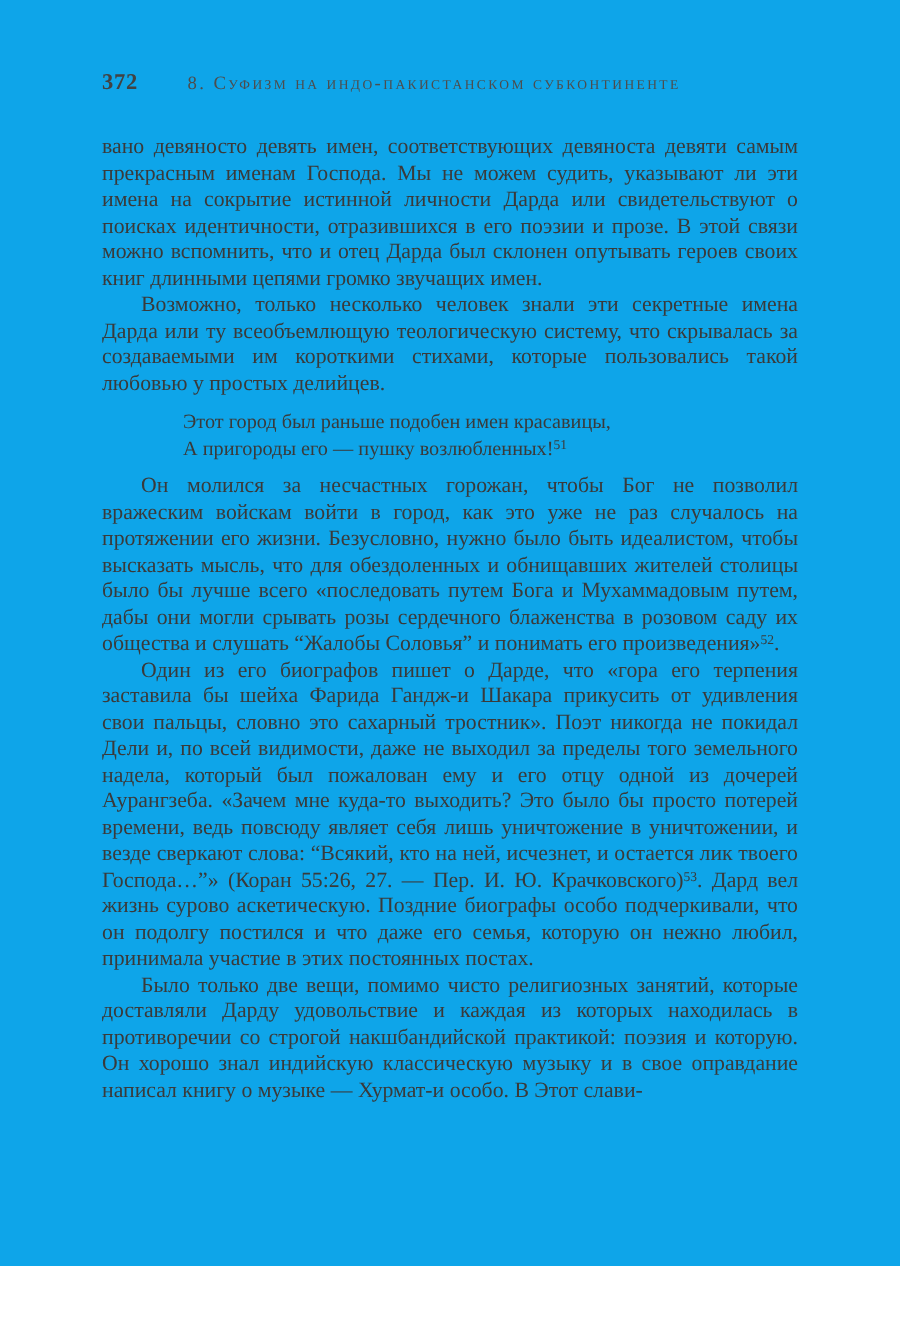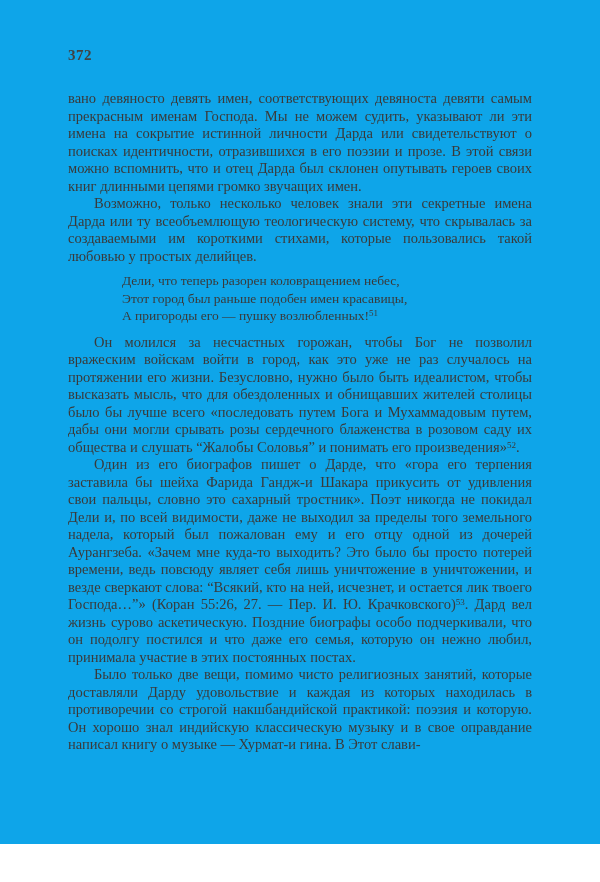--- a/index.html
+++ b/index.html
@@ -70,26 +70,26 @@
     line-height: 0;
     letter-spacing: 0;
   }
 </style>
 </head>
 <body>
 
 <div class="page">
   <div class="header">
     <span class="page-num">372</span>
+    <span class="running-title">8. Суфизм на индо-пакистанском субконтиненте</span>
   </div>
   <div class="body">
       <p><span>вано девяносто девять имен, соответствующих девяноста девяти самым прекрасным именам Господа. Мы не можем судить, указывают ли эти имена на сокрытие истинной личности Дарда или свидетельствуют о поисках идентичности, отразившихся в его поэзии и прозе. В этой связи можно вспомнить, что и отец Дарда был склонен опутывать героев своих книг длинными цепями громко звучащих имен.</span></p>
       <p class="indent"><span>Возможно, только несколько человек знали эти секретные имена Дарда или ту всеобъемлющую теологическую систему, что скрывалась за создаваемыми им короткими стихами, которые пользовались такой любовью у простых делийцев.</span></p>
       <div class="verse">
-        <div class="verse-line"><span>Дели, что теперь разорен коловращением небес,</span></div>
         <div class="verse-line"><span>Этот город был раньше подобен имен красавицы,</span></div>
         <div class="verse-line"><span>А пригороды его — пушку возлюбленных!</span><span class="fn">51</span></div>
       </div>
       <p class="indent"><span>Он молился за несчастных горожан, чтобы Бог не позволил вражеским войскам войти в город, как это уже не раз случалось на протяжении его жизни. Безусловно, нужно было быть идеалистом, чтобы высказать мысль, что для обездоленных и обнищавших жителей столицы было бы лучше всего «последовать путем Бога и Мухаммадовым путем, дабы они могли срывать розы сердечного блаженства в розовом саду их общества и слушать “Жалобы Соловья” и понимать его произведения»</span><span class="fn">52</span><span>.</span></p>
       <p class="indent"><span>Один из его биографов пишет о Дарде, что «гора его терпения заставила бы шейха Фарида Гандж-и Шакара прикусить от удивления свои пальцы, словно это сахарный тростник». Поэт никогда не покидал Дели и, по всей видимости, даже не выходил за пределы того земельного надела, который был пожалован ему и его отцу одной из дочерей Аурангзеба. «Зачем мне куда-то выходить? Это было бы просто потерей времени, ведь повсюду являет себя лишь уничтожение в уничтожении, и везде сверкают слова: “Всякий, кто на ней, исчезнет, и остается лик твоего Господа…”» (Коран 55:26, 27. — </span><span class="italic">Пер. И. Ю. Крачковского</span><span>)</span><span class="fn">53</span><span>. Дард вел жизнь сурово аскетическую. Поздние биографы особо подчеркивали, что он подолгу постился и что даже его семья, которую он нежно любил, принимала участие в этих постоянных постах.</span></p>
-      <p class="indent"><span>Было только две вещи, помимо чисто религиозных занятий, которые доставляли Дарду удовольствие и каждая из которых находилась в противоречии со строгой накшбандийской практикой: поэзия и которую. Он хорошо знал индийскую классическую музыку и в свое оправдание написал книгу о музыке — </span><span class="italic">Хурмат-и гина</span><span>. В Этот слави-</span></p>
+      <p class="indent"><span>Было только две вещи, помимо чисто религиозных занятий, которые доставляли Дарду удовольствие и каждая из которых находилась в противоречии со строгой накшбандийской практикой: поэзия и которую. Он хорошо знал индийскую классическую музыку и в свое оправдание написал книгу о музыке — </span><span class="italic">Хурмат-и особо</span><span>. В Этот слави-</span></p>
     </div>
 </div>
 
 </body></html>

